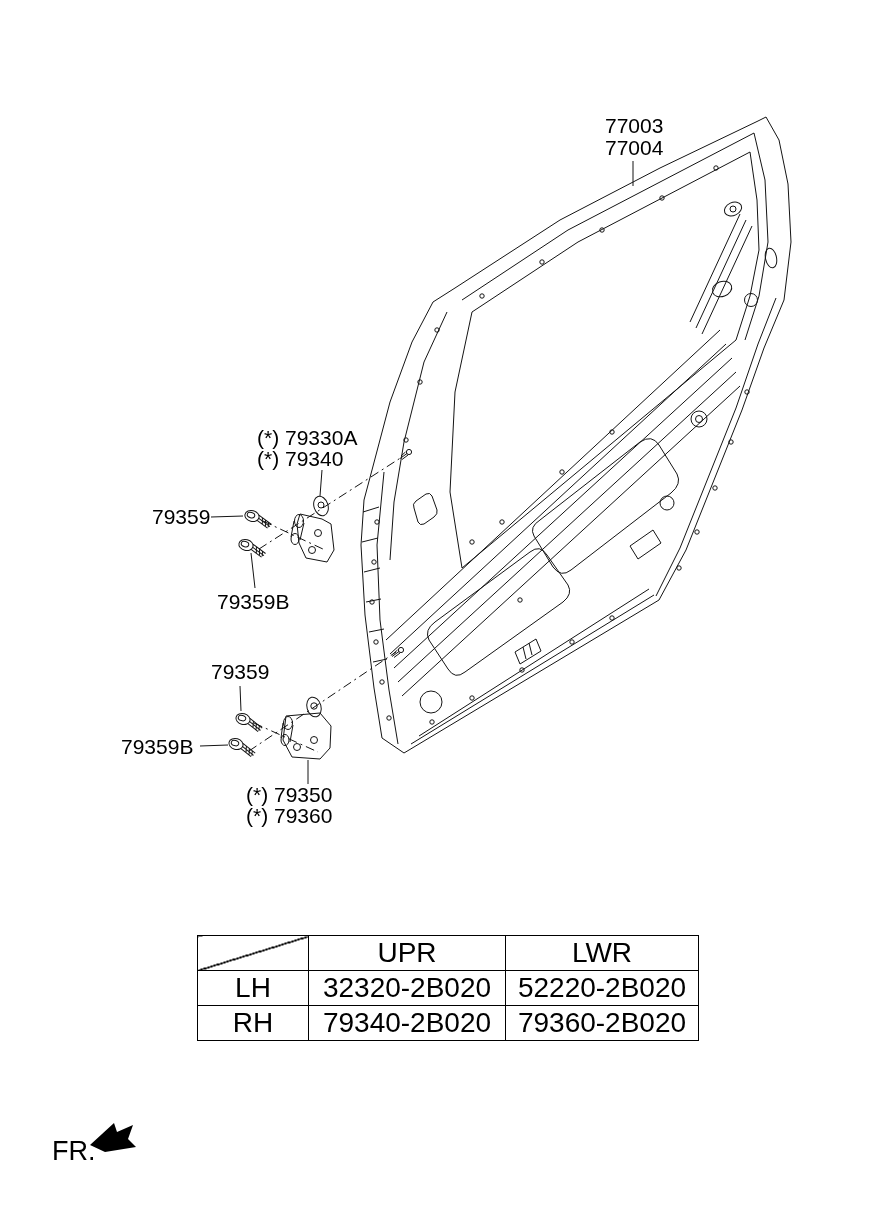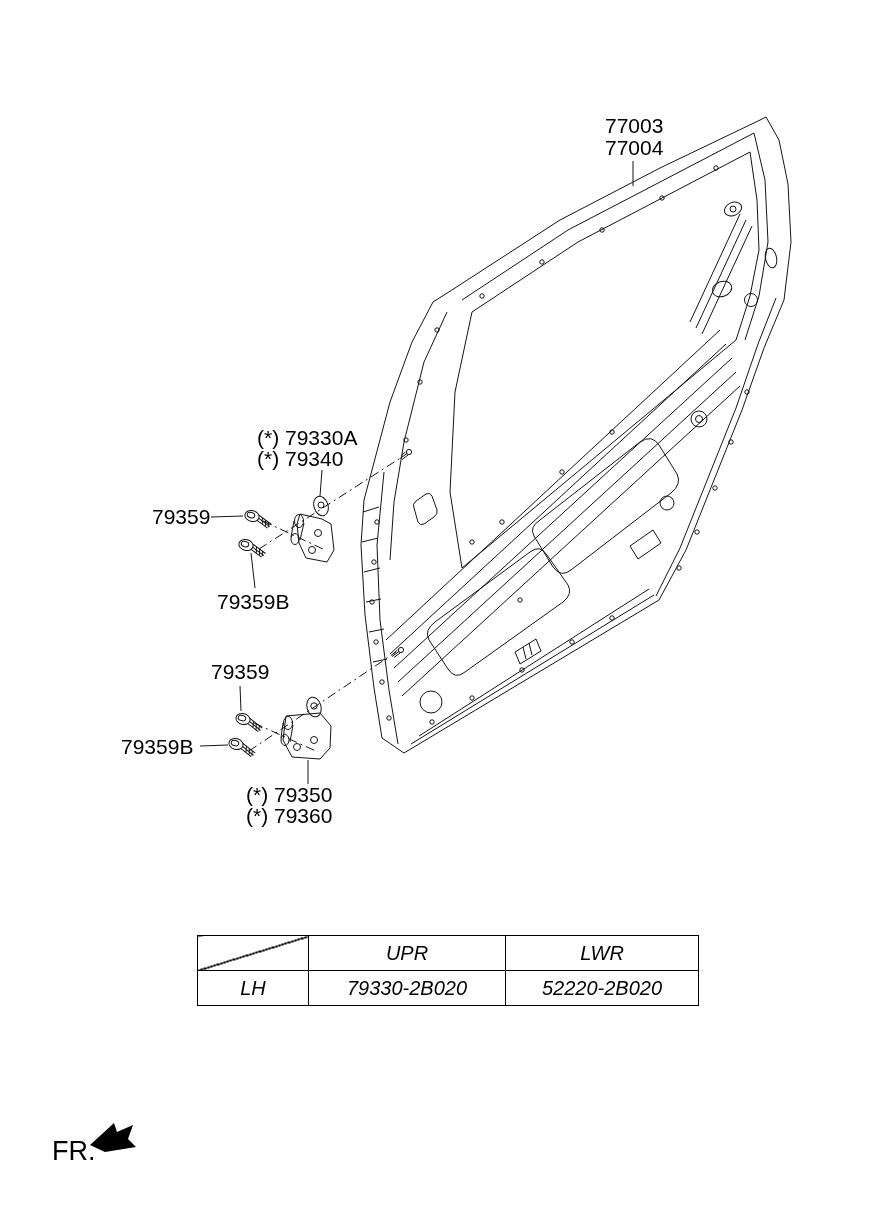--- a/index.html
+++ b/index.html
@@ -10,21 +10,21 @@
   .callout{font-size:21px;}
   .draw{stroke:#141414;fill:none;stroke-width:1;}
   .dashdot{stroke:#141414;fill:none;stroke-width:1;stroke-dasharray:9 4 2 4;}
   .leader{stroke:#141414;fill:none;stroke-width:1;}
   .solid{fill:#000;stroke:none;}
 
   #hinge-table-block{position:absolute;left:197px;top:935px;width:504px;}
   #hinge-table-title{font-size:21px;color:#000;letter-spacing:0.5px;margin:0 0 9px 0;}
   table.parts{border-collapse:collapse;table-layout:fixed;width:501px;}
   table.parts td{border:1.6px solid #000;height:34px;text-align:center;vertical-align:middle;
-    font-size:20px;color:#000;padding:0;font-style:italic;}
+    font-size:28px;color:#000;padding:0;}
   td.diag{background:linear-gradient(to bottom right,
       transparent calc(50% - 0.8px), #000 calc(50% - 0.8px),
       #000 calc(50% + 0.8px), transparent calc(50% + 0.8px));}
   col.c1{width:111px;} col.c2{width:197px;} col.c3{width:193px;}
 
   #fr-block{position:absolute;left:50px;top:1118px;width:110px;height:60px;}
   #fr-label{position:absolute;left:2px;top:18px;font-size:27px;font-weight:normal;color:#000;}
 </style>
 </head>
 <body>
@@ -196,22 +196,27 @@
           <col class="c3">
         </colgroup>
       <tbody>
         <tr>
           <td class="diag"></td>
           <td>UPR</td>
           <td>LWR</td>
         </tr>
         <tr>
           <td>LH</td>
-          <td>79330-2B020</td>
+          <td>32320-2B020</td>
           <td>52220-2B020</td>
+        </tr>
+        <tr>
+          <td>RH</td>
+          <td>79340-2B020</td>
+          <td>79360-2B020</td>
         </tr>
       </tbody>
     </table>
   </div>
 
   <div id="fr-block">
     <span id="fr-label">FR.</span>
   </div>
 
 </div>

